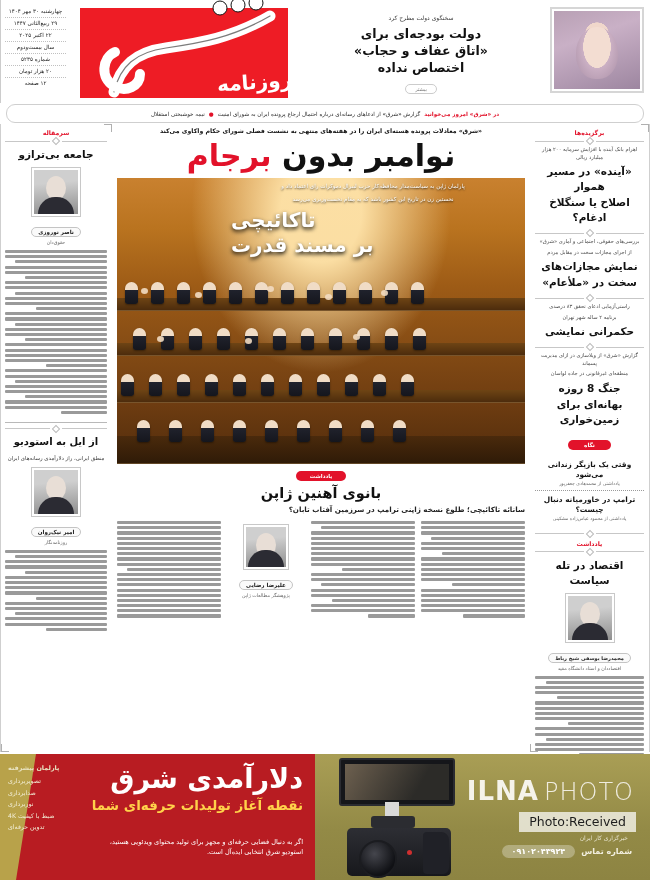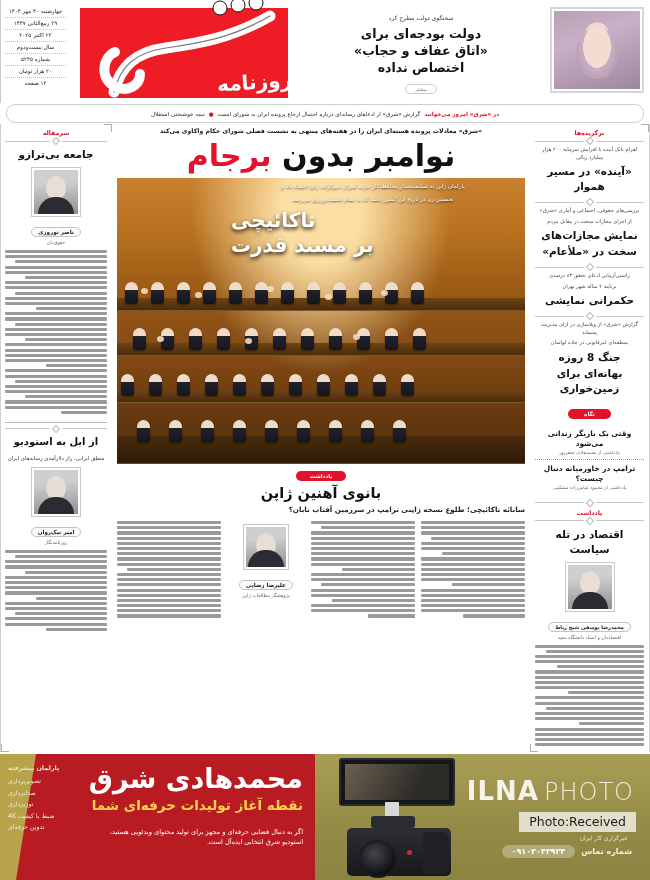--- a/index.html
+++ b/index.html
@@ -169,21 +169,21 @@
   .ads{position:absolute;left:0;right:0;bottom:0;height:126px;display:flex;flex-direction:row-reverse;}
   .ad-sharq{
     width:315px;position:relative;background:#b81c22;color:#fff;overflow:hidden;
     padding:10px 12px 0 10px;box-sizing:border-box;
   }
   .ad-sharq:before{
     content:"";position:absolute;left:-26px;top:0;bottom:0;width:52px;background:#b8a24a;transform:skewX(-9deg);
   }
   .ad-sharq h2{margin:0;font-size:27px;font-weight:bold;letter-spacing:-1px;line-height:30px;}
   .ad-sharq .tag{color:#ffd24a;font-size:13.5px;font-weight:bold;margin-top:3px;}
-  .ad-sharq .desc{font-size:6.6px;line-height:10px;margin-top:14px;width:215px;}
+  .ad-sharq .desc{font-size:6.6px;line-height:10px;margin-top:24px;width:215px;}
   .ad-serv{
     position:absolute;left:8px;top:10px;width:72px;text-align:left;direction:rtl;
   }
   .ad-serv .sh{font-size:6.4px;color:#e9e4c2;font-weight:bold;margin-bottom:5px;text-align:left;}
   .ad-serv .si{font-size:6.2px;color:#f2eed6;margin:4.5px 0;text-align:left;}
 
   .ad-ilna{
     flex:1;position:relative;background:linear-gradient(180deg,#a99e55 0%,#938a46 60%,#8d8442 100%);overflow:hidden;
   }
   .ilna-title{position:absolute;right:16px;top:22px;direction:ltr;}
@@ -535,20 +535,21 @@
         <div class="bar">
             <i></i>
             <s></s>
             <i></i>
           </div>
       </div>
 
       <div>
         <div class="side-kicker">اهرام بانک آینده با افزایش سرمایه ۲۰۰ هزار میلیارد ریالی</div>
         <div class="side-title">«آینده» در مسیر هموار</div>
+        <div class="side-title" style="margin-top:-4px">اصلاح یا سنگلاخ ادغام؟</div>
       </div>
       <div class="bar sec-head">
           <div class="bar">
             <i></i>
             <s></s>
             <i></i>
           </div>
         </div>
 
       <div>
@@ -644,21 +645,21 @@
           <i class="tl s100"></i>
           <i class="tl s85"></i>
           <i class="tl s100"></i>
       </div>
     </div>
   </div>
 
   <div class="ads">
 
     <div class="ad-sharq">
-      <h2>محمدهادی شرق</h2>
+      <h2>دلارآمدی شرق</h2>
       <div class="tag">نقطه آغاز تولیدات حرفه‌ای شما</div>
       <div class="desc">اگر به دنبال فضایی حرفه‌ای و مجهز برای تولید محتوای ویدئویی هستید، استودیو شرق انتخابی ایده‌آل است.</div>
 
       <div class="ad-serv">
         <div class="sh">پارلمان پیشرفته</div>
         <div class="si">تصویربرداری</div>
         <div class="si">صدابرداری</div>
         <div class="si">نوربرداری</div>
         <div class="si">ضبط با کیفیت 4K</div>
         <div class="si">تدوین حرفه‌ای</div>

